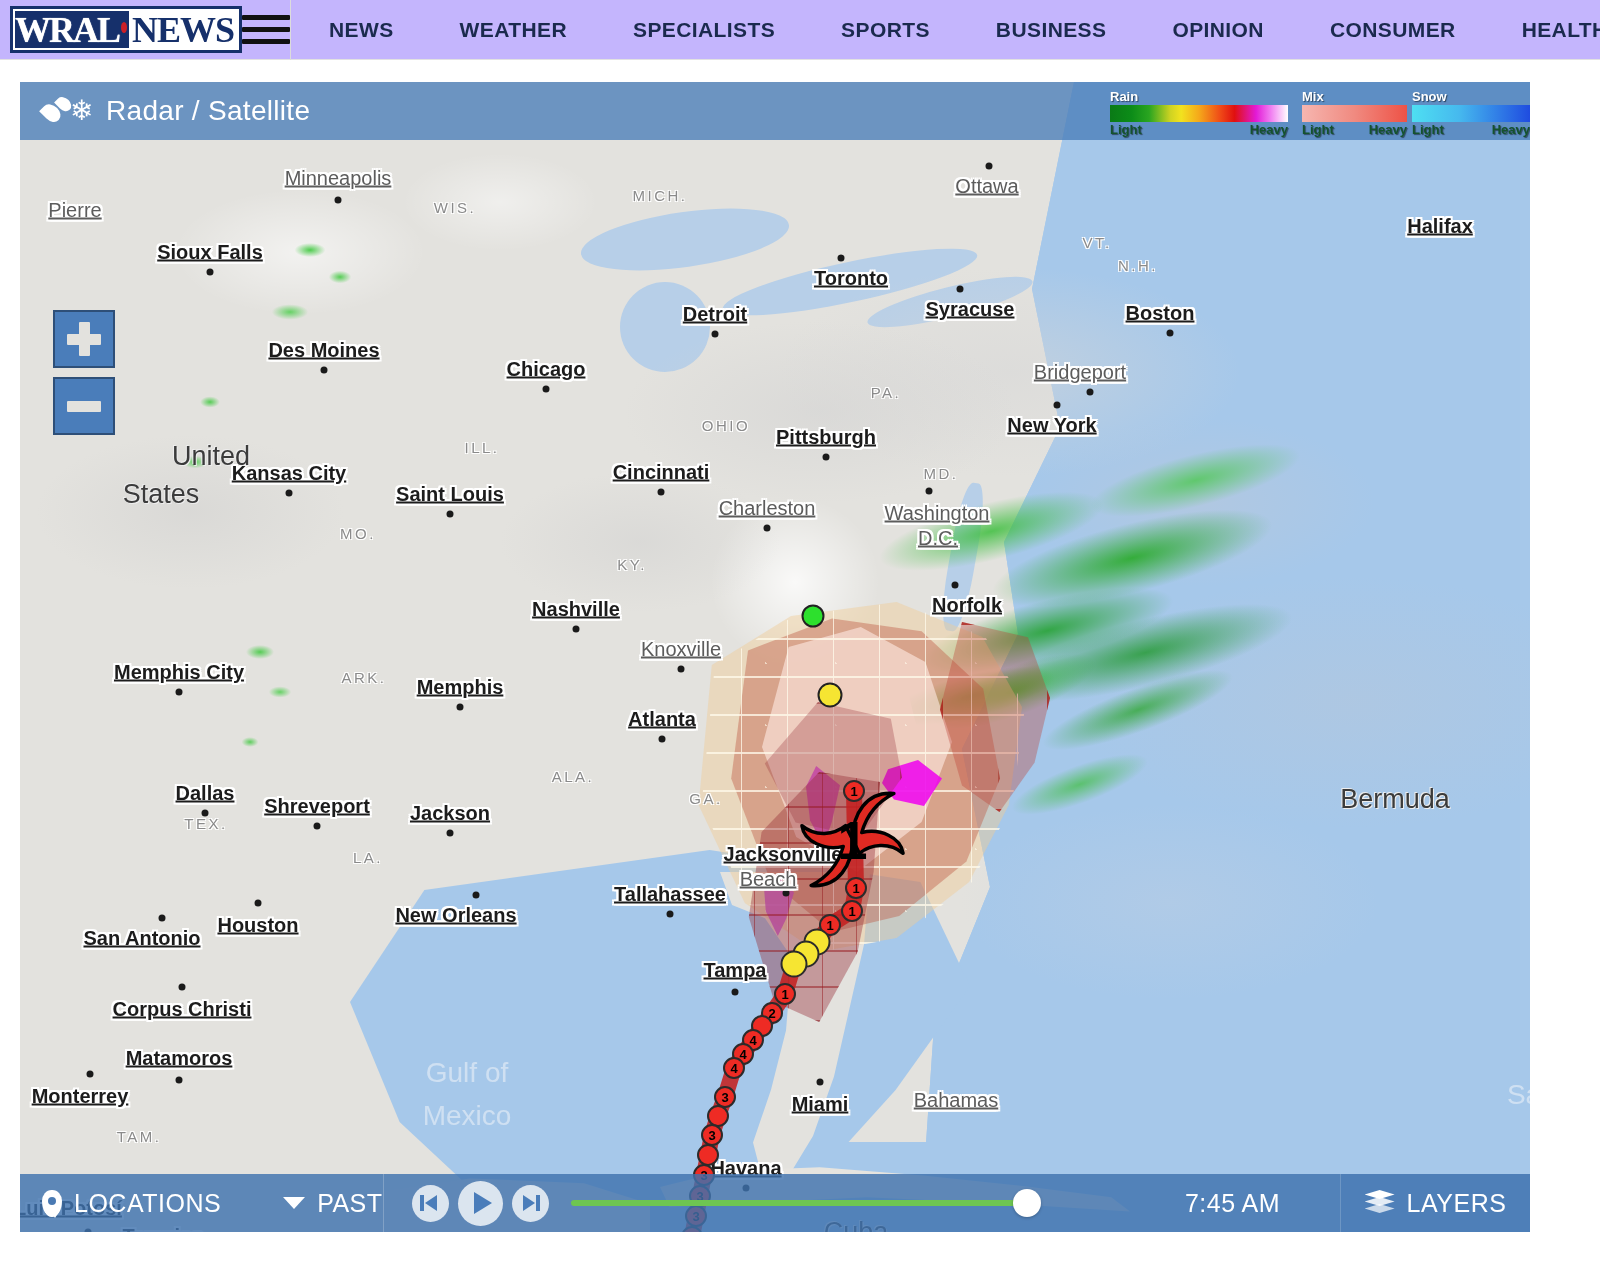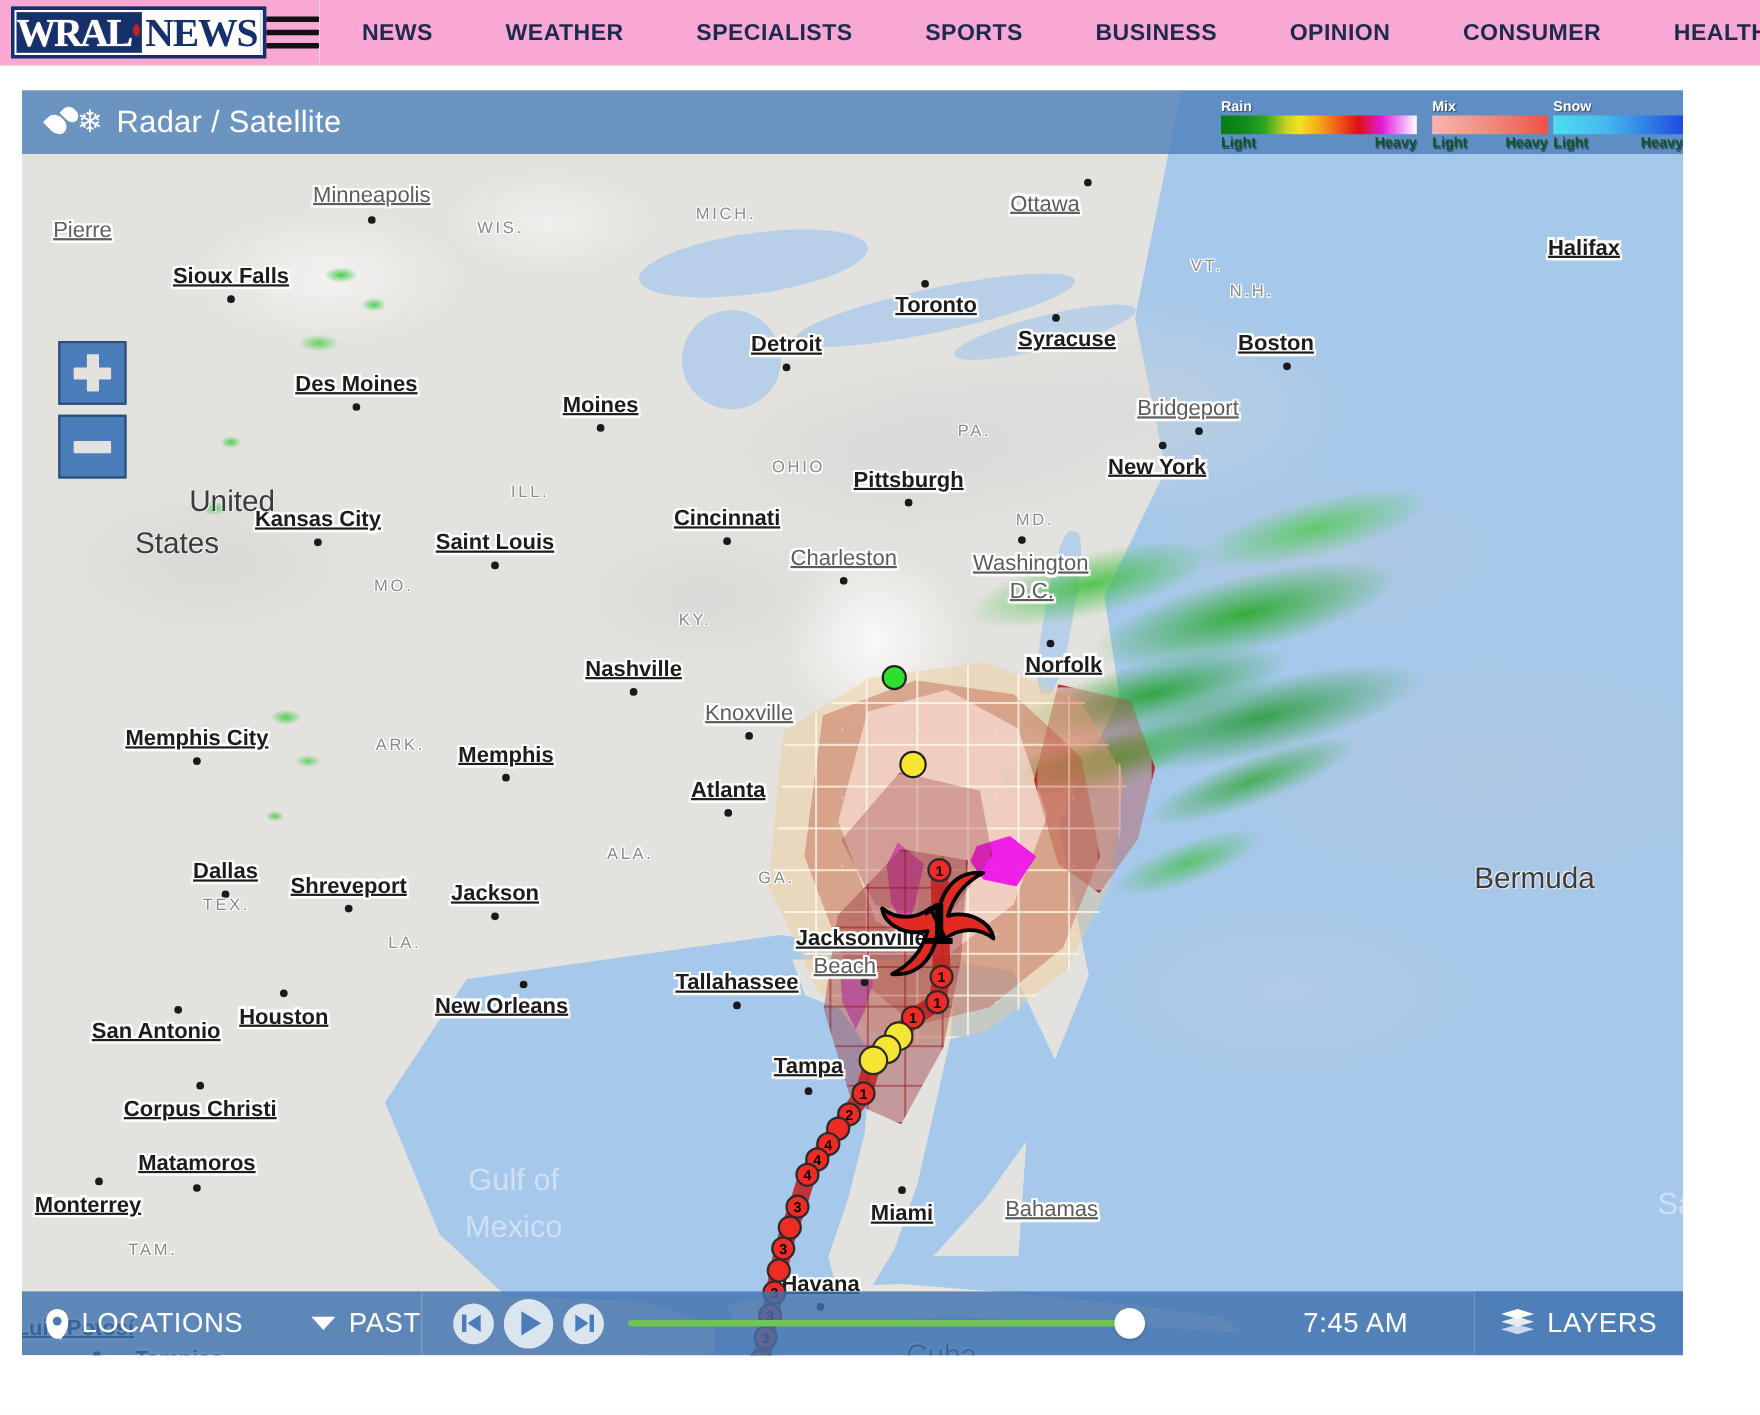--- a/index.html
+++ b/index.html
@@ -8,21 +8,21 @@
     width: 1600px; height: 1286px;
     background: #ffffff;
     font-family: "Liberation Sans", sans-serif;
     overflow: hidden;
   }
 
   
   .topnav {
     position: absolute; top: 0; left: 0;
     width: 1600px; height: 60px;
-    background: #f9a8d4;
+    background: #c4b5fd;
     display: flex; align-items: center;
     border-bottom: 1px solid #e2e2e2;
   }
   .logo-wrap {
     width: 250px; height: 60px;
     display: flex; align-items: center; padding-left: 10px;
   }
   .logo {
     position: relative;
     width: 232px; height: 47px;
@@ -677,27 +677,27 @@
     </div>
 
     <div id="labels">
         <div class="mlabel city gray" style="left: 318px; top: 96px;">Minneapolis</div>
         <div class="citydot" style="left: 318px; top: 118px;"></div>
         <div class="mlabel city gray" style="left: 55px; top: 128px;">Pierre</div>
         <div class="mlabel city" style="left: 190px; top: 170px;">Sioux Falls</div>
         <div class="citydot" style="left: 190px; top: 190px;"></div>
         <div class="mlabel city" style="left: 304px; top: 268px;">Des Moines</div>
         <div class="citydot" style="left: 304px; top: 288px;"></div>
-        <div class="mlabel city" style="left: 526px; top: 287px;">Moines</div>
+        <div class="mlabel city" style="left: 526px; top: 287px;">Chicago</div>
         <div class="citydot" style="left: 526px; top: 307px;"></div>
         <div class="mlabel city" style="left: 695px; top: 232px;">Detroit</div>
         <div class="citydot" style="left: 695px; top: 252px;"></div>
         <div class="mlabel city" style="left: 831px; top: 196px;">Toronto</div>
         <div class="citydot" style="left: 821px; top: 176px;"></div>
-        <div class="mlabel city gray" style="left: 930px; top: 104px;">Ottawa</div>
+        <div class="mlabel city gray" style="left: 967px; top: 104px;">Ottawa</div>
         <div class="citydot" style="left: 969px; top: 84px;"></div>
         <div class="mlabel city" style="left: 950px; top: 227px;">Syracuse</div>
         <div class="citydot" style="left: 940px; top: 207px;"></div>
         <div class="mlabel city" style="left: 1140px; top: 231px;">Boston</div>
         <div class="citydot" style="left: 1150px; top: 251px;"></div>
         <div class="mlabel city" style="left: 1420px; top: 144px;">Halifax</div>
         <div class="mlabel city gray" style="left: 1060px; top: 290px;">Bridgeport</div>
         <div class="citydot" style="left: 1070px; top: 310px;"></div>
         <div class="mlabel city" style="left: 1032px; top: 343px;">New York</div>
         <div class="citydot" style="left: 1037px; top: 323px;"></div>

